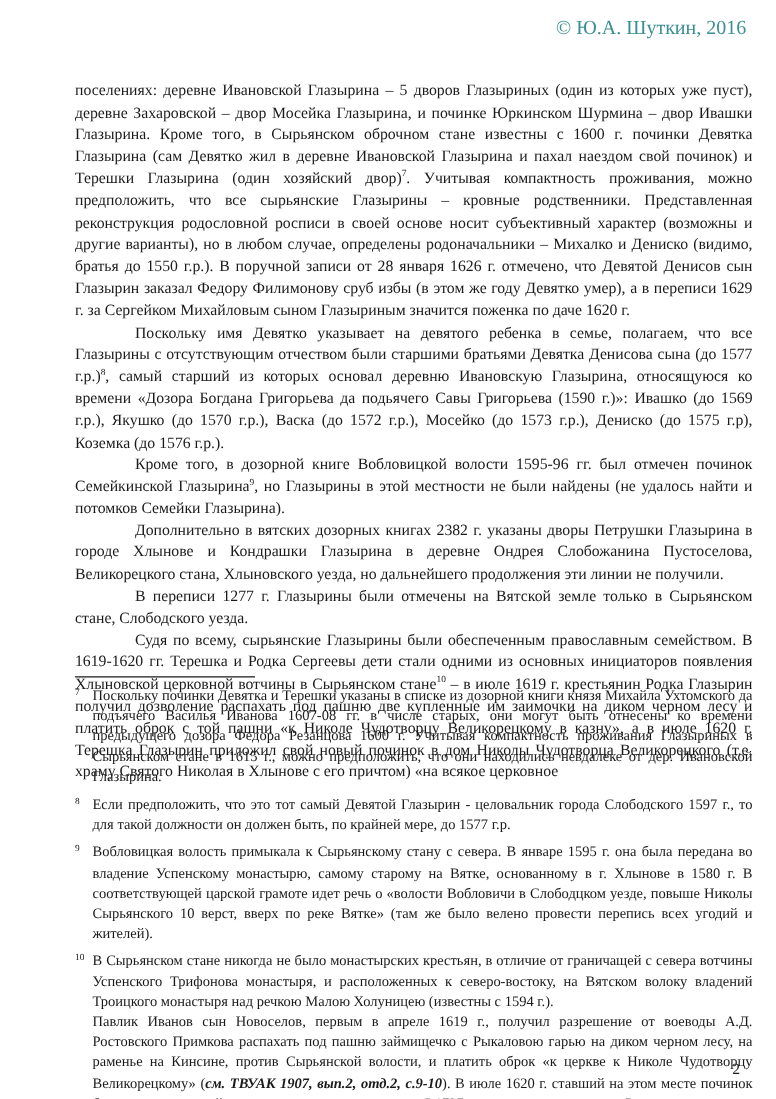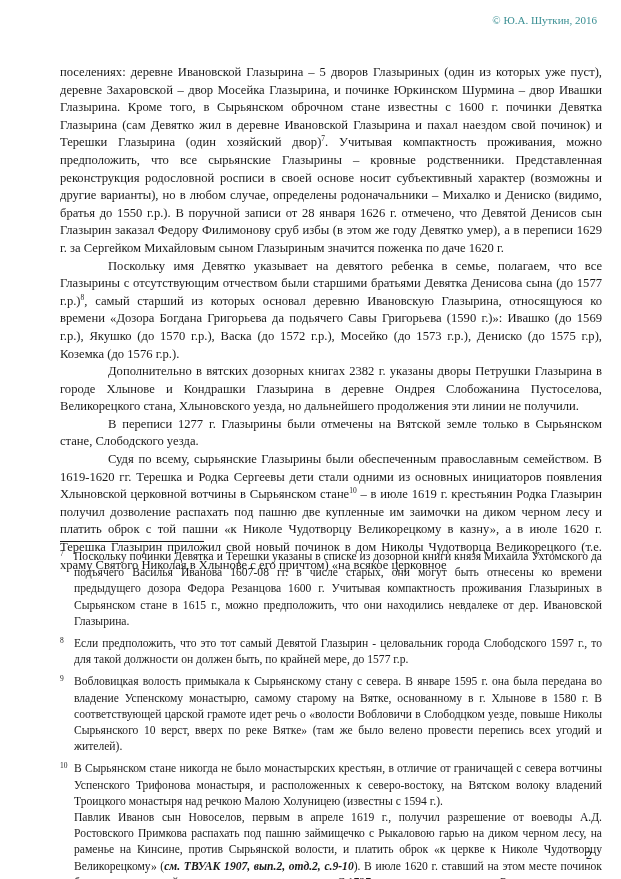--- a/index.html
+++ b/index.html
@@ -1,18 +1,18 @@
 <!DOCTYPE html>
 <html><head>
 <meta charset="utf-8">
 <style>
   html, body { margin: 0; padding: 0; background: #ffffff; }
   body { width: 621px; height: 879px; position: relative; overflow: hidden;
          font-family: "Liberation Serif", serif; color: #1a1a1a; }
-  .header { position: absolute; top: 14px; right: 24px; font-size: 11px; color: #3a8f93; }
+  .header { position: absolute; top: 14px; right: 24px; font-size: 16px; color: #3a8f93; }
   .body { position: absolute; left: 60px; top: 64px; width: 542px; font-size: 12.6px;
           line-height: 17.6px; text-align: justify; }
   .body p { margin: 0; }
   .body p.indent { text-indent: 48px; }
   sup { font-size: 7.5px; line-height: 0; vertical-align: super; }
   .rule { position: absolute; left: 60px; top: 541px; width: 144px; height: 1px; background: #1a1a1a; }
   .notes { position: absolute; left: 60px; top: 549px; width: 542px; font-size: 11.6px;
            line-height: 16.2px; text-align: justify; }
   .fn { position: relative; padding-left: 14px; margin: 0 0 6px 0; }
   .fn .mark { position: absolute; left: 0; top: -3px; font-size: 7.5px; }
@@ -21,20 +21,21 @@
   .pagenum { position: absolute; right: 29px; top: 848px; font-size: 12.5px; }
 </style>
 </head>
 <body>
 
 <div class="header">© Ю.А. Шуткин, 2016</div>
 
 <div class="body" id="body-text">
     <p>поселениях: деревне Ивановской Глазырина – 5 дворов Глазыриных (один из которых уже пуст), деревне Захаровской – двор Мосейка Глазырина, и починке Юркинском Шурмина – двор Ивашки Глазырина. Кроме того, в Сырьянском оброчном стане известны с 1600 г. починки Девятка Глазырина (сам Девятко жил в деревне Ивановской Глазырина и пахал наездом свой починок) и Терешки Глазырина (один хозяйский двор)<sup>7</sup>. Учитывая компактность проживания, можно предположить, что все сырьянские Глазырины – кровные родственники. Представленная реконструкция родословной росписи в своей основе носит субъективный характер (возможны и другие варианты), но в любом случае, определены родоначальники – Михалко и Дениско (видимо, братья до 1550 г.р.). В поручной записи от 28 января 1626 г. отмечено, что Девятой Денисов сын Глазырин заказал Федору Филимонову сруб избы (в этом же году Девятко умер), а в переписи 1629 г. за Сергейком Михайловым сыном Глазыриным значится поженка по даче 1620 г.</p>
     <p class="indent">Поскольку имя Девятко указывает на девятого ребенка в семье, полагаем, что все Глазырины с отсутствующим отчеством были старшими братьями Девятка Денисова сына (до 1577 г.р.)<sup>8</sup>, самый старший из которых основал деревню Ивановскую Глазырина, относящуюся ко времени «Дозора Богдана Григорьева да подьячего Савы Григорьева (1590 г.)»: Ивашко (до 1569 г.р.), Якушко (до 1570 г.р.), Васка (до 1572 г.р.), Мосейко (до 1573 г.р.), Дениско (до 1575 г.р), Коземка (до 1576 г.р.).</p>
+    <p class="indent">Кроме того, в дозорной книге Вобловицкой волости 1595-96 гг. был отмечен починок Семейкинской Глазырина<sup>9</sup>, но Глазырины в этой местности не были найдены (не удалось найти и потомков Семейки Глазырина).</p>
     <p class="indent">Дополнительно в вятских дозорных книгах 2382 г. указаны дворы Петрушки Глазырина в городе Хлынове и Кондрашки Глазырина в деревне Ондрея Слобожанина Пустоселова, Великорецкого стана, Хлыновского уезда, но дальнейшего продолжения эти линии не получили.</p>
     <p class="indent">В переписи 1277 г. Глазырины были отмечены на Вятской земле только в Сырьянском стане, Слободского уезда.</p>
     <p class="indent">Судя по всему, сырьянские Глазырины были обеспеченным православным семейством. В 1619-1620 гг. Терешка и Родка Сергеевы дети стали одними из основных инициаторов появления Хлыновской церковной вотчины в Сырьянском стане<sup>10</sup> – в июле 1619 г. крестьянин Родка Глазырин получил дозволение распахать под пашню две купленные им заимочки на диком черном лесу и платить оброк с той пашни «к Николе Чудотворцу Великорецкому в казну», а в июле 1620 г. Терешка Глазырин приложил свой новый починок в дом Николы Чудотворца Великорецкого (т.е. храму Святого Николая в Хлынове с его причтом) «на всякое церковное</p>
   </div>
 
 <div class="rule"></div>
 
 <div class="notes" id="notes">
     <div class="fn">
       <span class="mark">7</span>

